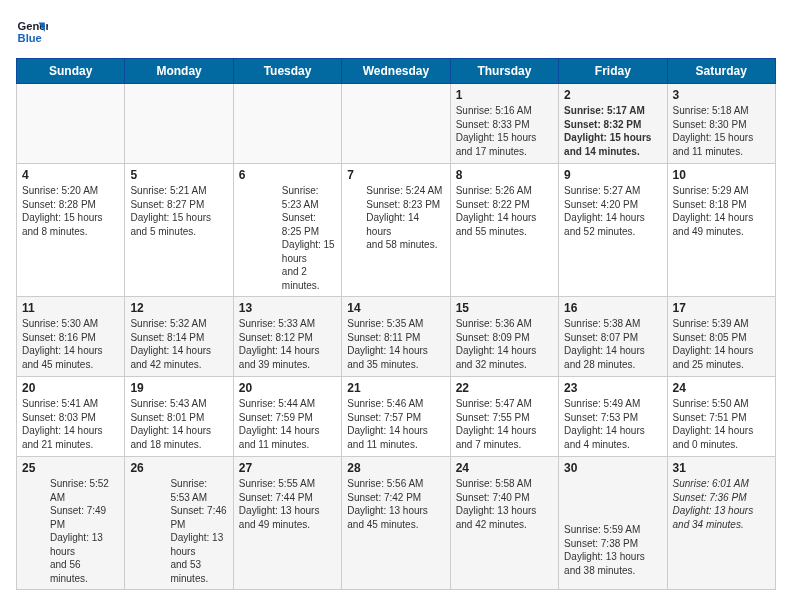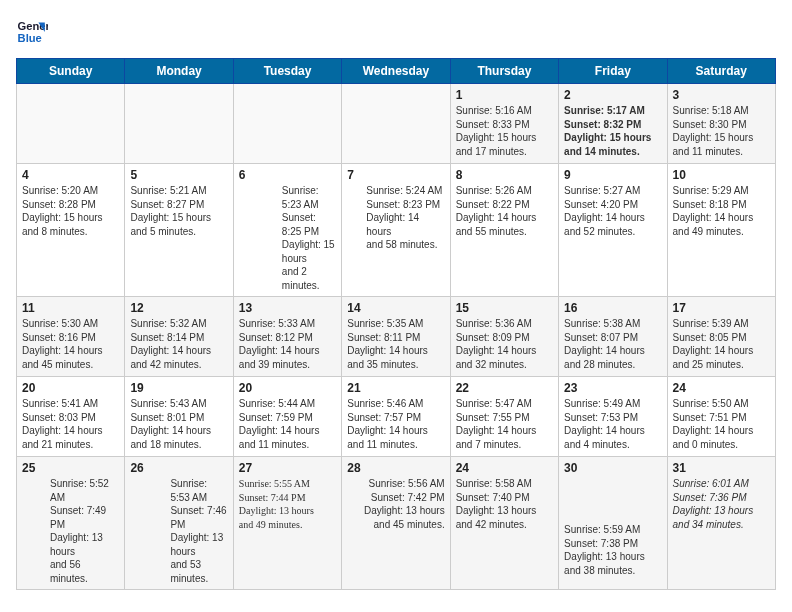--- a/index.html
+++ b/index.html
@@ -308,28 +308,28 @@
         </td>
         <td>
           <span class="day-num">26</span>
           <div class="day-info" style="white-space: pre-line; margin-left: 40px;">Sunrise: 5:53 AM
 Sunset: 7:46 PM
 Daylight: 13 hours
 and 53 minutes.</div>
         </td>
         <td>
           <span class="day-num">27</span>
-          <div class="day-info" style="white-space: pre-line; font-family: Liberation Serif, serif;">Sunrise: 5:55 AM
+          <div class="day-info" style="white-space: pre-line;">Sunrise: 5:55 AM
 Sunset: 7:44 PM
 Daylight: 13 hours
 and 49 minutes.</div>
         </td>
         <td>
           <span class="day-num">28</span>
-          <div class="day-info" style="white-space: pre-line; text-align: right;">Sunrise: 5:56 AM
+          <div class="day-info" style="white-space: pre-line;">Sunrise: 5:56 AM
 Sunset: 7:42 PM
 Daylight: 13 hours
 and 45 minutes.</div>
         </td>
         <td>
           <span class="day-num">24</span>
           <div class="day-info" style="white-space: pre-line;">Sunrise: 5:58 AM
 Sunset: 7:40 PM
 Daylight: 13 hours
 and 42 minutes.</div>

